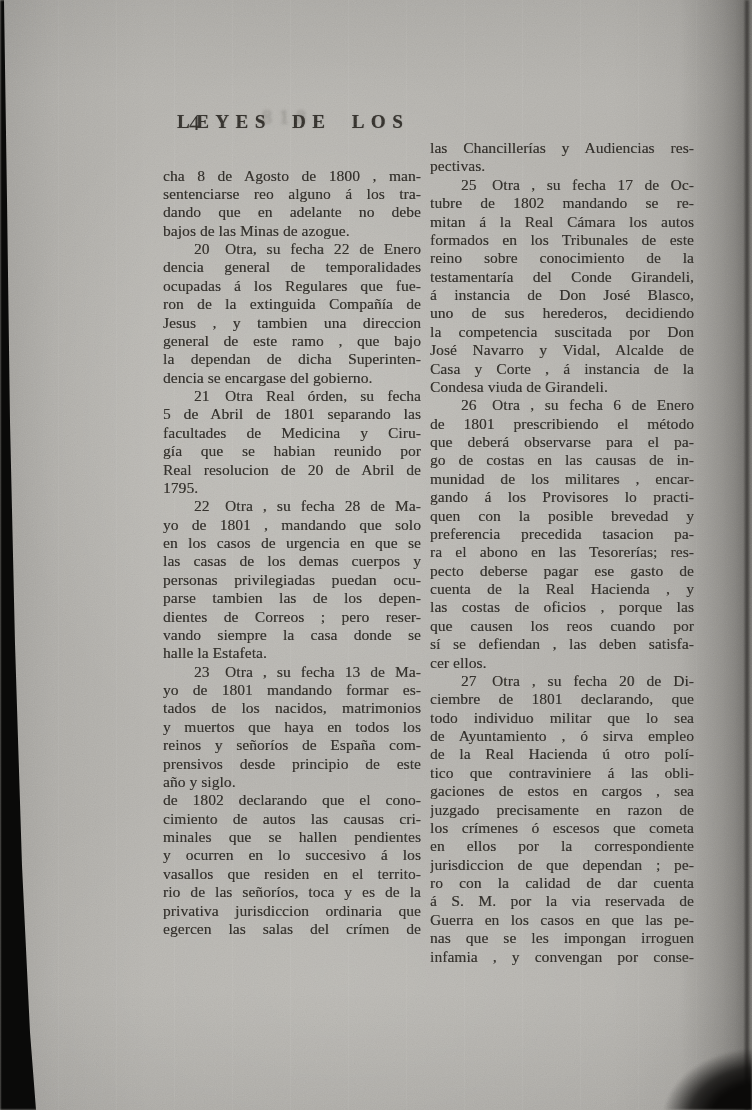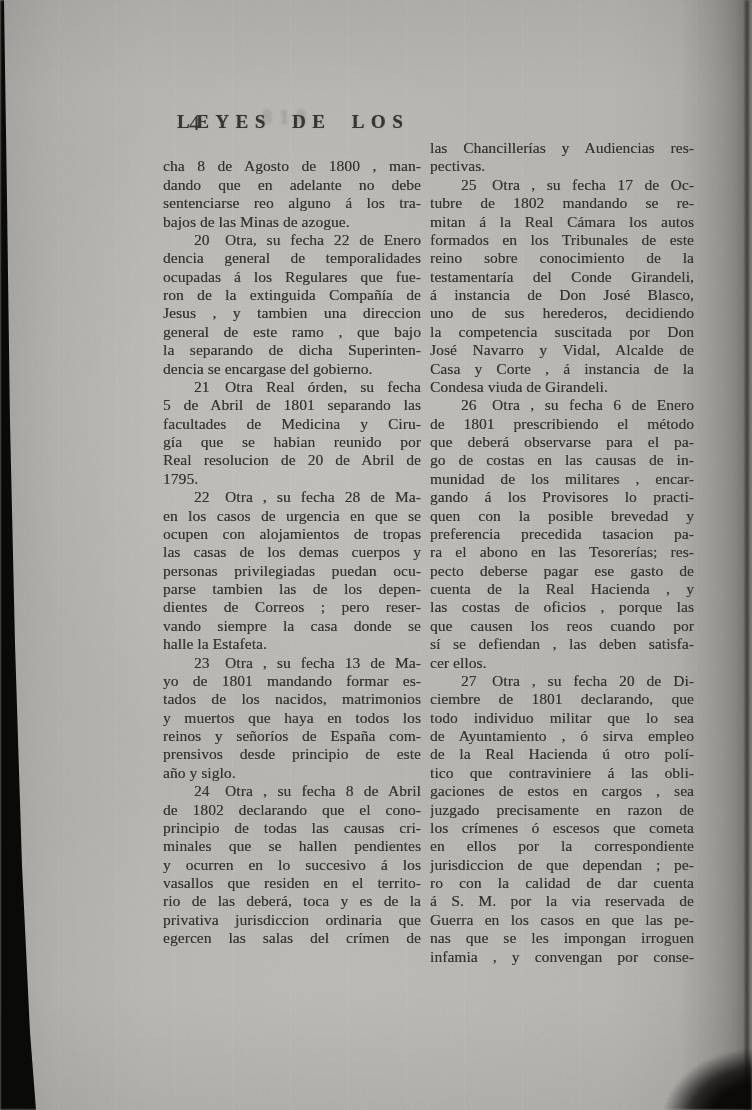--- a/index.html
+++ b/index.html
@@ -78,60 +78,59 @@
 
 <div class="page">
 
   <span class="ghost">818</span>
   <span class="pagenum">4</span>
   <div class="running-title">LEYES DE LOS</div>
 
   <div class="columns">
     <div class="col col-left">
         <div class="line">cha 8 de Agosto de 1800 , man-</div>
+        <div class="line">sentenciarse reo alguno á los tra-</div>
         <div class="line">dando que en adelante no debe</div>
-        <div class="line">sentenciarse reo alguno á los tra-</div>
         <div class="line para-end">bajos de las Minas de azogue.</div>
         <div class="line">  20 Otra, su fecha 22 de Enero</div>
         <div class="line">dencia general de temporalidades</div>
         <div class="line">ocupadas á los Regulares que fue-</div>
         <div class="line">ron de la extinguida Compañía de</div>
         <div class="line">Jesus , y tambien una direccion</div>
         <div class="line">general de este ramo , que bajo</div>
-        <div class="line">la separando de dicha Superinten-</div>
+        <div class="line">la dependan de dicha Superinten-</div>
         <div class="line para-end">dencia se encargase del gobierno.</div>
         <div class="line">  21 Otra Real órden, su fecha</div>
         <div class="line">5 de Abril de 1801 separando las</div>
         <div class="line">facultades de Medicina y Ciru-</div>
         <div class="line">gía que se habian reunido por</div>
         <div class="line">Real resolucion de 20 de Abril de</div>
         <div class="line para-end">1795.</div>
         <div class="line">  22 Otra , su fecha 28 de Ma-</div>
+        <div class="line">yo de 1801 , mandando que solo</div>
         <div class="line">en los casos de urgencia en que se</div>
-        <div class="line">ocupen con alojamientos de tropas</div>
         <div class="line">las casas de los demas cuerpos y</div>
         <div class="line">personas privilegiadas puedan ocu-</div>
         <div class="line">parse tambien las de los depen-</div>
         <div class="line">dientes de Correos ; pero reser-</div>
         <div class="line">vando siempre la casa donde se</div>
         <div class="line para-end">halle la Estafeta.</div>
         <div class="line">  23 Otra , su fecha 13 de Ma-</div>
         <div class="line">yo de 1801 mandando formar es-</div>
         <div class="line">tados de los nacidos, matrimonios</div>
         <div class="line">y muertos que haya en todos los</div>
         <div class="line">reinos y señoríos de España com-</div>
         <div class="line">prensivos desde principio de este</div>
         <div class="line para-end">año y siglo.</div>
-        <div class="line">  24 Otra , su fecha 8 de Abril</div>
         <div class="line">de 1802 declarando que el cono-</div>
-        <div class="line">principio de todas las causas cri-</div>
+        <div class="line">cimiento de autos las causas cri-</div>
         <div class="line">minales que se hallen pendientes</div>
         <div class="line">y ocurren en lo succesivo á los</div>
         <div class="line">vasallos que residen en el territo-</div>
-        <div class="line">rio de las deberá, toca y es de la</div>
+        <div class="line">rio de las señoríos, toca y es de la</div>
         <div class="line">privativa jurisdiccion ordinaria que</div>
         <div class="line">egercen las salas del crímen de</div>
       </div>
     <div class="col col-right">
         <div class="line">las Chancillerías y Audiencias res-</div>
         <div class="line para-end">pectivas.</div>
         <div class="line">  25 Otra , su fecha 17 de Oc-</div>
         <div class="line">tubre de 1802 mandando se re-</div>
         <div class="line">mitan á la Real Cámara los autos</div>
         <div class="line">formados en los Tribunales de este</div>

